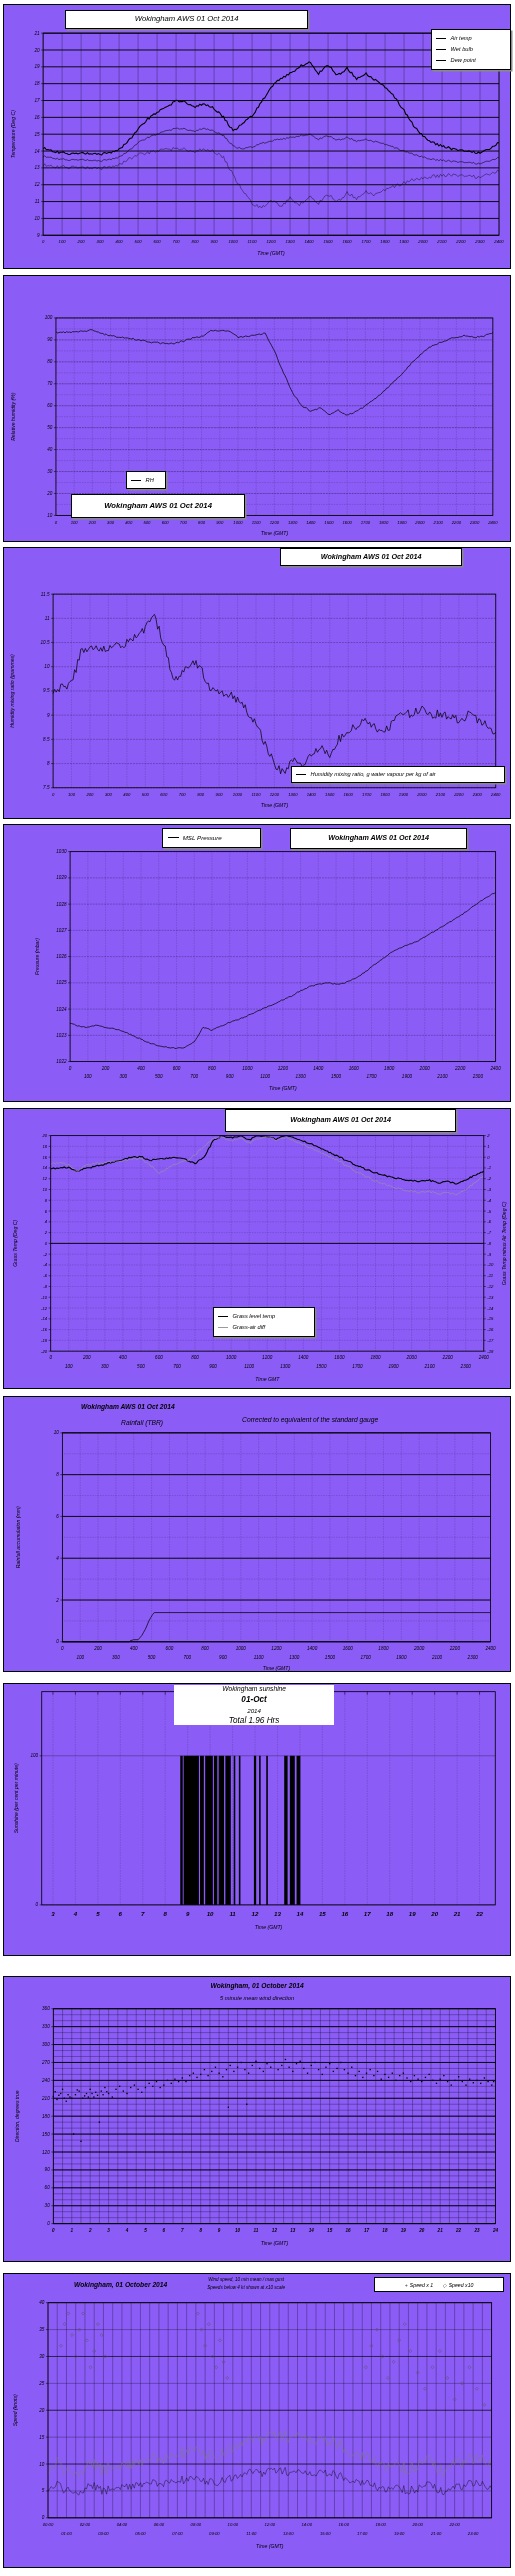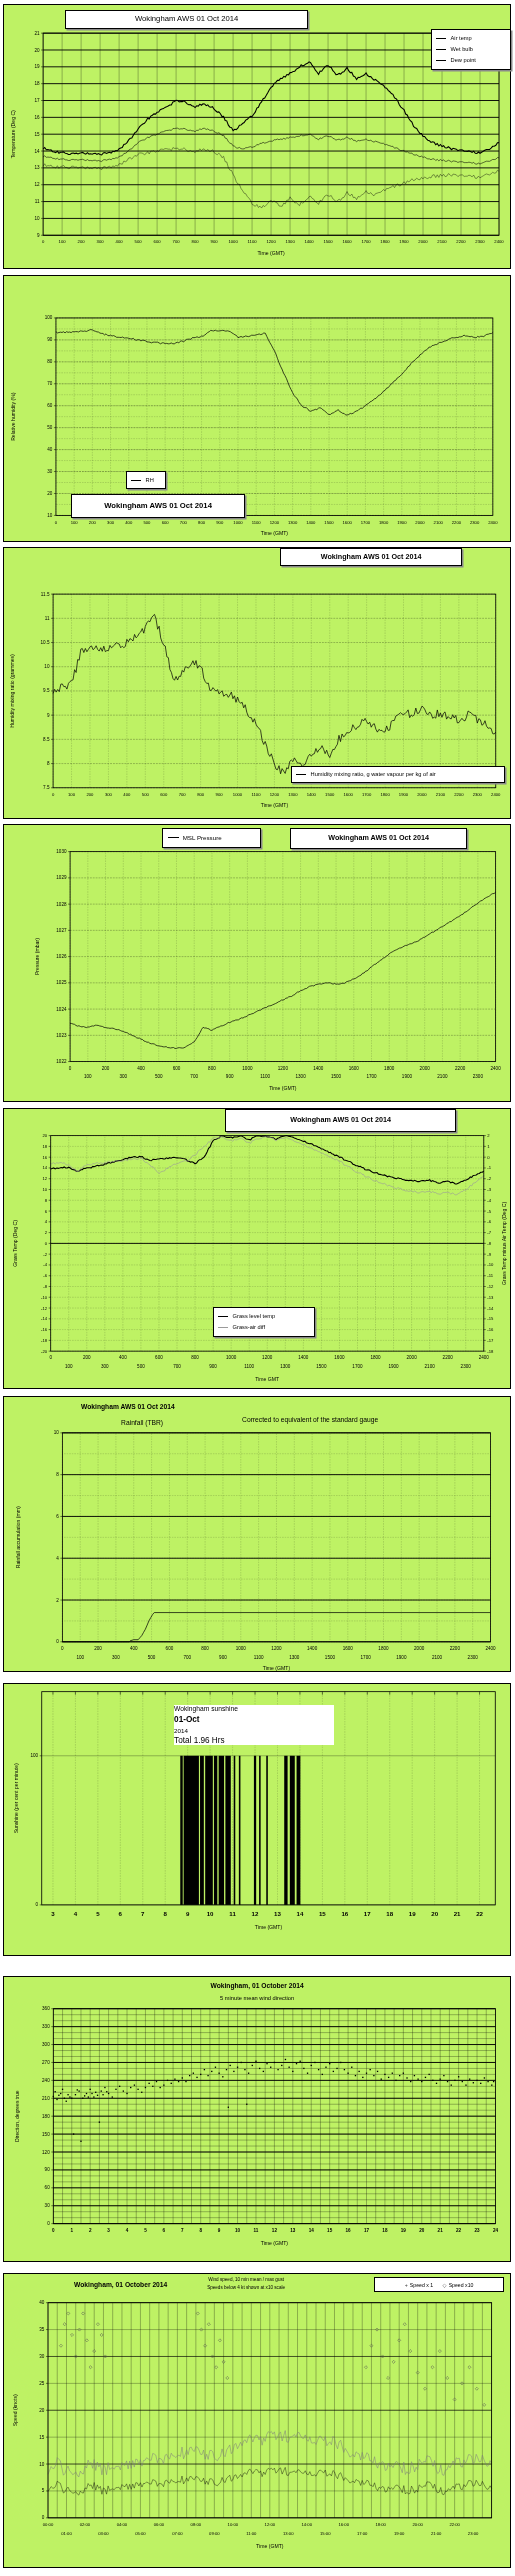--- a/index.html
+++ b/index.html
@@ -1,29 +1,29 @@
 <!DOCTYPE html>
 <html style="font-size:8.2px"><head>
 <meta charset="utf-8">
 <style>
   html,body{margin:0;padding:0;background:#fff;}
   #page{position:relative;width:515px;height:2576px;background:#fff;font-family:"Liberation Sans",sans-serif;overflow:hidden;}
-  .panel{position:absolute;left:3.1px;width:508px;background:#bef264;border:1px solid #000;box-sizing:border-box;}
+  .panel{position:absolute;left:3.1px;width:508px;background:#8b5cf6;border:1px solid #000;box-sizing:border-box;font-style:italic;}
   .panel svg{position:absolute;left:0;top:0;width:100%;height:100%;}
   .tbox{position:absolute;background:#fff;border:1px solid #000;box-shadow:1.5px 1.5px 0 #8a8a8a;text-align:center;font-weight:bold;}
   .tbox.reg{font-weight:normal;}
   .lbox{position:absolute;background:#fff;border:0.8px solid #000;box-shadow:1.5px 1.5px 0 #8a8a8a;padding:2.6px 4.1px;font-size:5.7px;}
   .lrow{display:flex;align-items:center;line-height:11.3px;white-space:nowrap;}
   .sw{display:inline-block;width:10.3px;margin-right:4.1px;flex:0 0 10.3px;}
   .sw-thick{border-top:1.5px solid #000;}
   .sw-thin{border-top:0.8px solid #000;}
   .sw-thin2{border-top:0.5px solid #000;}
   .sw-gray{border-top:1px solid #9a9a9a;}
   .ftext{position:absolute;white-space:nowrap;}
-  .c7title{position:absolute;left:170px;top:21px;width:160px;text-align:left;background:#fff;}
+  .c7title{position:absolute;left:170px;top:1px;width:160px;text-align:center;background:#fff;}
   .c7title div{background:#fff;}
   .c9legend{position:absolute;display:flex;align-items:center;justify-content:center;gap:9.3px;border:0.8px solid #000;background:#fff;font-size:5.2px;}
   .c9legend .sym{font-size:5.2px;margin-right:2.1px;color:#444;}
   
   .gs{stroke:#000;stroke-width:.55;}
   .gm{stroke:#000;stroke-width:1;}
   .gb{stroke:#000;stroke-width:1.8;}
   .gd{stroke:#000;stroke-width:.5;stroke-dasharray:1 2.2;}
   .gD{stroke:#000;stroke-width:.95;stroke-dasharray:1 2;}
   .pframe{fill:none;stroke:#000;stroke-width:1.6;}

